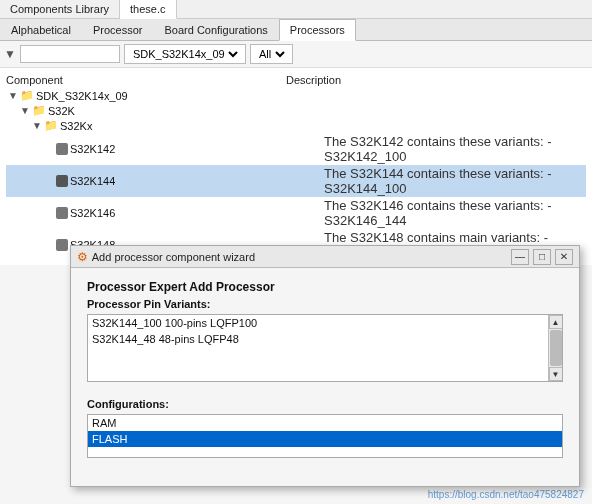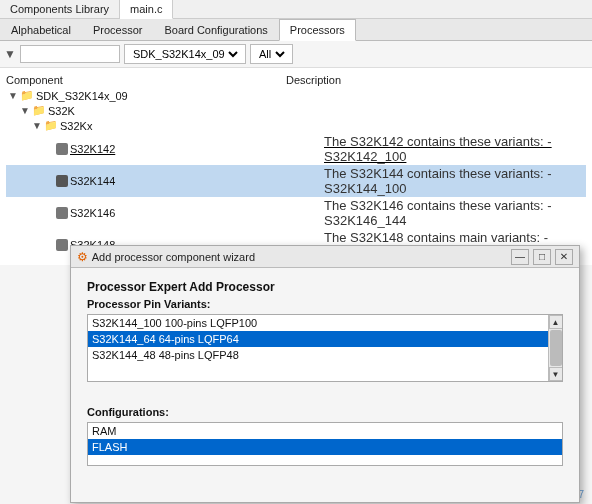--- a/index.html
+++ b/index.html
@@ -233,21 +233,21 @@
       font-size: 11px;
       font-weight: bold;
       color: #111;
       margin-bottom: 4px;
     }
 
     .listbox-container {
       position: relative;
       border: 1px solid #aaa;
       background: #fff;
-      margin-bottom: 24px;
+      margin-bottom: 16px;
       height: 80px;
       overflow: hidden;
     }
     .listbox-item {
       padding: 2px 4px;
       font-size: 11px;
       cursor: pointer;
       color: #111;
       white-space: nowrap;
     }
@@ -299,21 +299,21 @@
 </head>
 <body>
 
 <div class="main-panel">
 
   <div class="top-tabs">
     <div class="top-tab">
       <span>Components Library</span>
     </div>
     <div class="top-tab active">
-      <span>main.c</span>
+      <span>these.c</span>
     </div>
   </div>
 
   <div class="panel-header">
     <div class="tab-row">
       <div class="panel-tab">
         <span>Alphabetical</span>
       </div>
       <div class="panel-tab">
         <span>Processor</span>
@@ -360,21 +360,21 @@
       <span class="item-icon folder-icon">📁</span>
       <span class="item-name">S32K</span>
     </div>
 
     <div class="tree-item indent-2">
       <span class="expand-icon">▼</span>
       <span class="item-icon folder-icon">📁</span>
       <span class="item-name">S32Kx</span>
     </div>
 
-    <div class="tree-item indent-3" style="display:flex; justify-content: flex-start; text-decoration: underline;">
+    <div class="tree-item indent-3" style="display:flex; justify-content: flex-start;">
       <div style="display:flex; align-items:center; width:280px;">
         <span class="expand-icon"></span>
         <span class="chip-icon"></span>
         <span class="item-name">S32K142</span>
       </div>
       <div class="col-description">
         <span class="item-desc">The S32K142 contains these variants: - S32K142_100</span>
       </div>
     </div>
 
@@ -425,21 +425,20 @@
         <div class="title-btn close">✕</div>
       </div>
     </div>
 
     <div class="dialog-body">
       <div class="dialog-heading">Processor Expert Add Processor</div>
 
       <div class="section-label">Processor Pin Variants:</div>
       <div class="listbox-container" style="height:68px;">
         <div class="listbox-item">S32K144_100 100-pins LQFP100</div>
-        <div class="listbox-item selected">S32K144_64 64-pins LQFP64</div>
         <div class="listbox-item">S32K144_48 48-pins LQFP48</div>
         <div class="scrollbar">
           <div class="scroll-arrow">▲</div>
           <div class="scroll-thumb"></div>
           <div class="scroll-arrow">▼</div>
         </div>
       </div>
 
       <div class="section-label">Configurations:</div>
       <div class="listbox-container" style="height:44px;">

